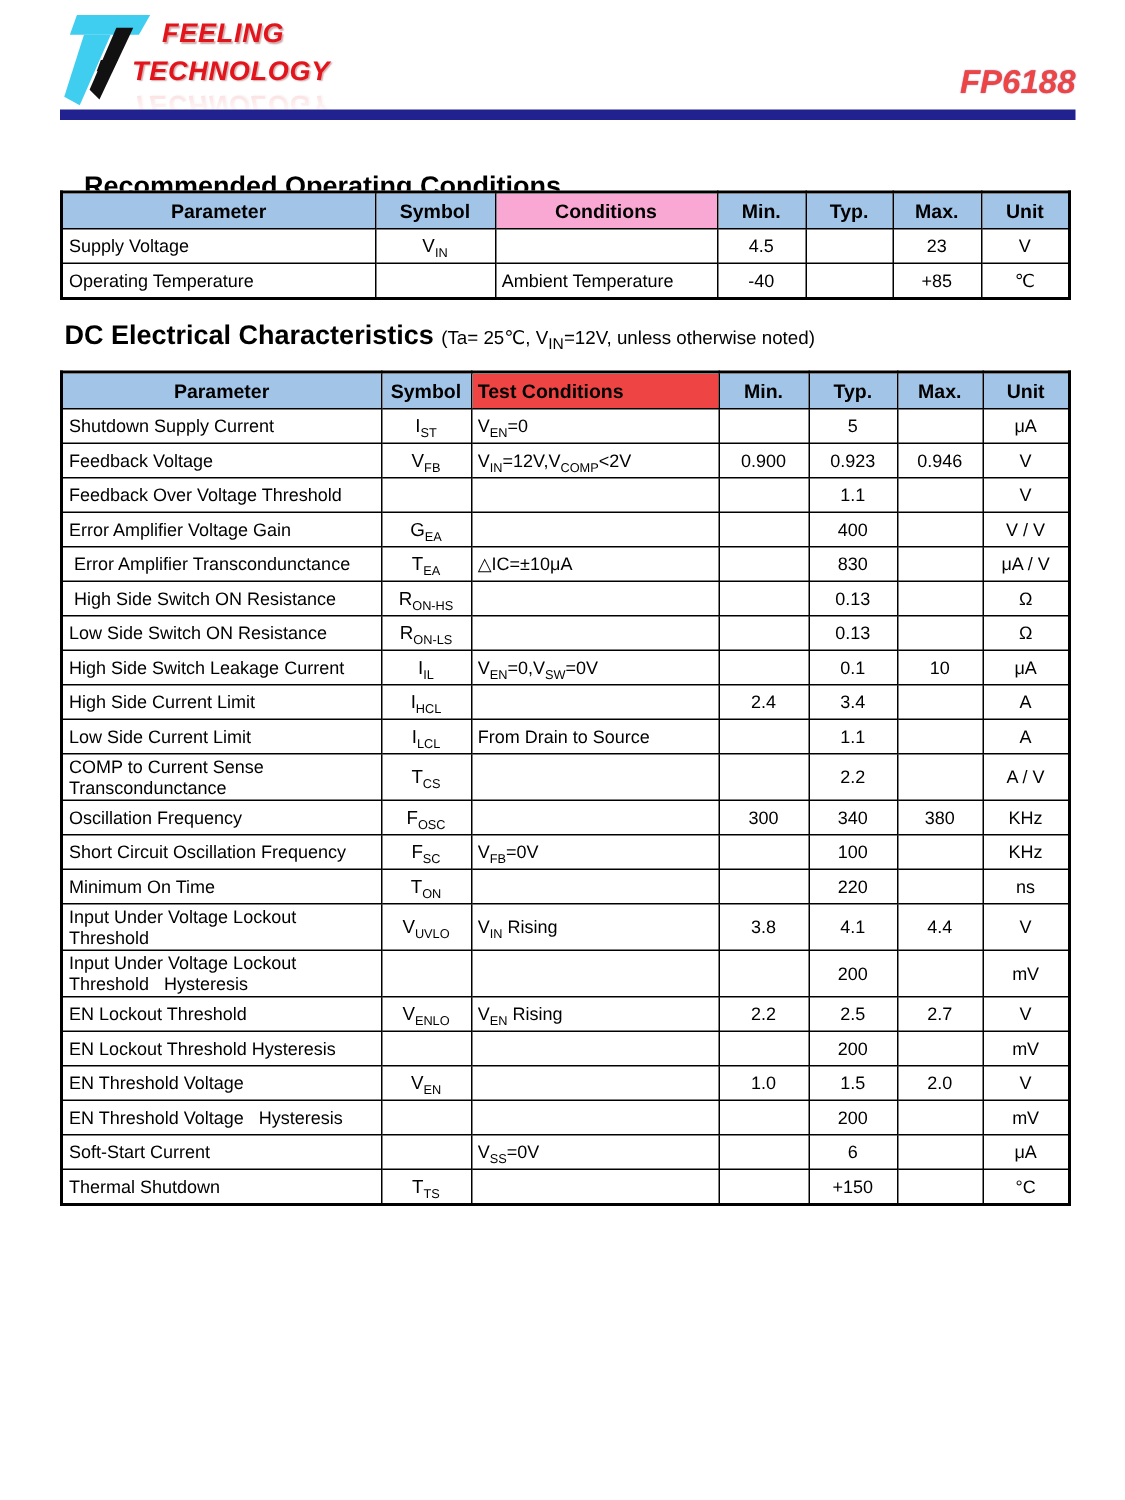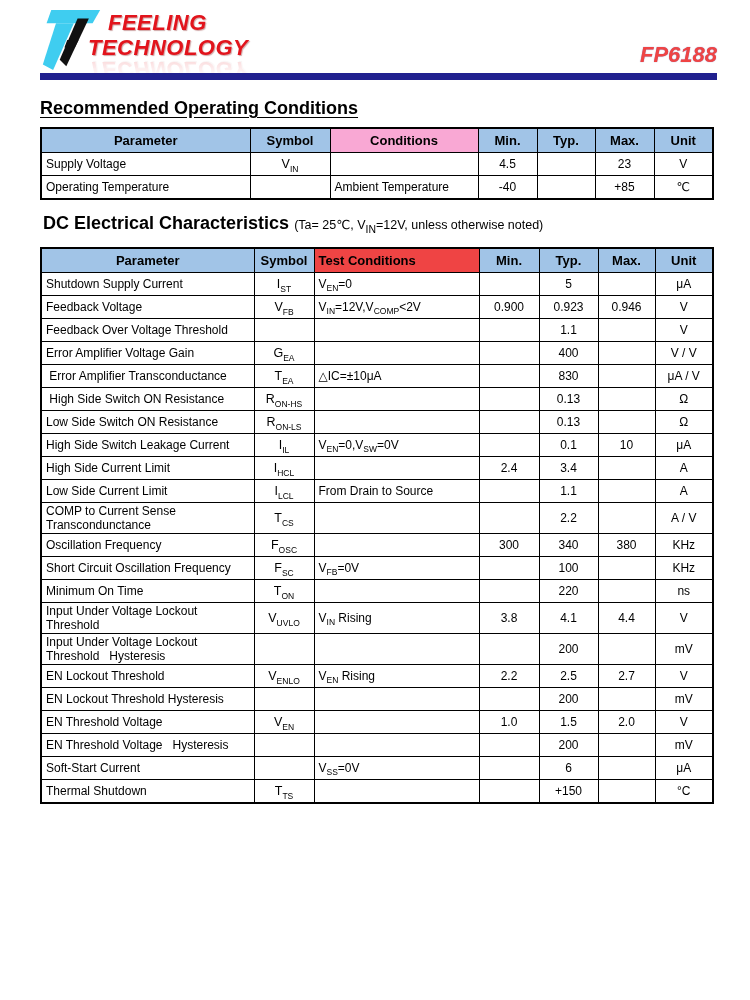--- a/index.html
+++ b/index.html
@@ -4,34 +4,34 @@
 <style>
   html,body{margin:0;padding:0;background:#e8e8e8;}
   .page{
     position:relative;width:750px;height:1000px;margin:0 auto;
     background:#ffffff;overflow:hidden;
     font-family:"Liberation Sans","DejaVu Sans",sans-serif;color:#000;
   }
   
   .logo-icon{position:absolute;left:40px;top:8px;}
   .logo-text{position:absolute;left:88px;top:10px;line-height:25px;
-    font-style:italic;font-weight:bold;font-size:22px;letter-spacing:.5px;
+    font-style:italic;font-weight:bold;font-size:18px;letter-spacing:.5px;
     text-shadow:1px 1px 1px rgba(120,0,0,.35);}
   .logo-line1{margin-left:20px;}
   .logo-reflect{
     transform:scaleY(-1);opacity:.20;margin-top:-3px;
     -webkit-mask-image:linear-gradient(to top,rgba(0,0,0,.9),transparent 80%);
     mask-image:linear-gradient(to top,rgba(0,0,0,.9),transparent 80%);
   }
   .part-number{position:absolute;right:33px;top:42px;
     font-style:italic;font-weight:bold;font-size:22px;
     text-shadow:0 0 1px rgba(40,40,140,.6);}
   .rule{position:absolute;left:40px;top:73px;width:677px;height:7px;}
   
-  .roc-title{position:absolute;left:40px;top:98px;margin:0;
+  .roc-title{position:absolute;left:40px;top:98px;margin:16px;
     font-size:18px;font-weight:bold;text-decoration:underline;
     text-underline-offset:3px;}
   .dc-heading{position:absolute;left:43px;top:213px;margin:0;font-size:18px;font-weight:bold;}
   .dc-subtitle{font-size:12.5px;font-weight:normal;letter-spacing:0;}
   
   table.dstable{border-collapse:collapse;table-layout:fixed;
     position:absolute;left:40px;background:#fff;
     border:2px solid #000;}
   #roc-table{top:127px;width:672px;}
   #dc-table{top:247px;width:672px;}
@@ -170,21 +170,21 @@
         <tr>
           <td class="td-param">Error Amplifier Voltage Gain</td>
           <td class="td-sym">G<sub>EA</sub></td>
           <td class="td-cond"></td>
           <td class="td-num"></td>
           <td class="td-num">400</td>
           <td class="td-num"></td>
           <td class="td-num">V / V</td>
         </tr>
         <tr>
-          <td class="td-param"> Error Amplifier Transconductance</td>
+          <td class="td-param"> Error Amplifier Transcondunctance</td>
           <td class="td-sym">T<sub>EA</sub></td>
           <td class="td-cond">△IC=±10μA</td>
           <td class="td-num"></td>
           <td class="td-num">830</td>
           <td class="td-num"></td>
           <td class="td-num">μA / V</td>
         </tr>
         <tr>
           <td class="td-param"> High Side Switch ON Resistance</td>
           <td class="td-sym">R<sub>ON-HS</sub></td>

